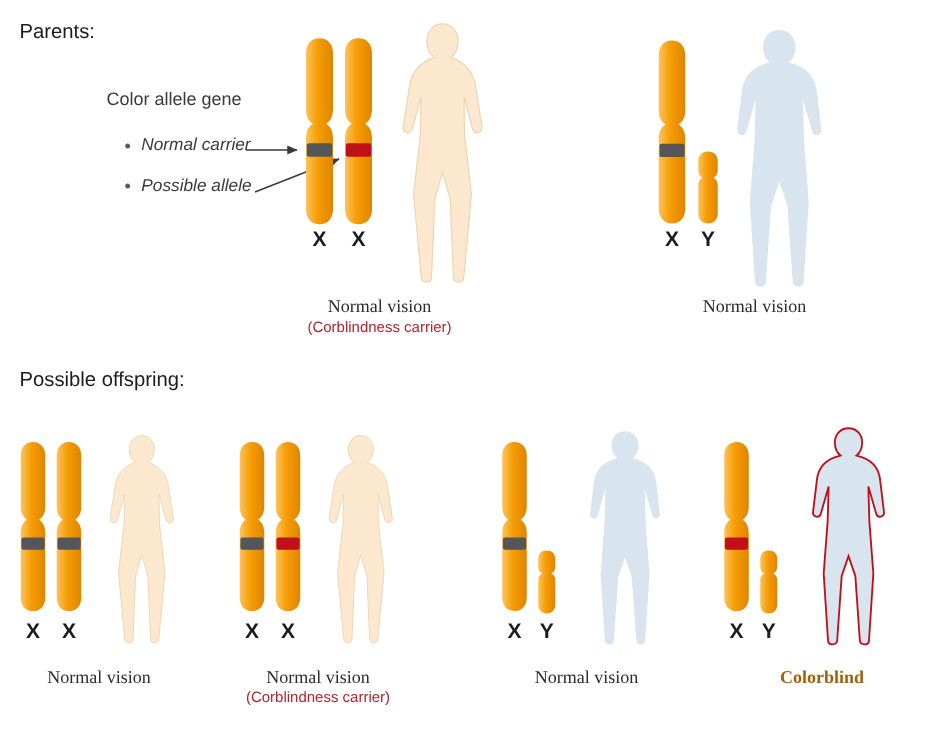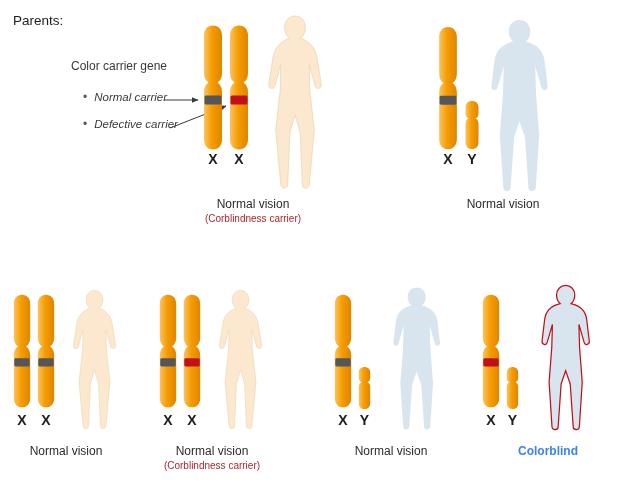--- a/index.html
+++ b/index.html
@@ -5,23 +5,23 @@
   * { margin:0; padding:0; box-sizing:border-box; }
   body { background:#ffffff; }
   .canvas { position:relative; width:618px; height:492px; background:#ffffff;
             font-family:"Liberation Sans", sans-serif; color:#2B2B2B; overflow:hidden; }
   .abs { position:absolute; }
   .heading { font-size:13.5px; color:#1C1C1C; }
   .legend-title { font-size:12px; color:#3A3A3A; }
   .legend-item { font-size:11.5px; font-style:italic; color:#3A3A3A; display:flex; gap:7px; align-items:center; }
   .legend-item .bullet { font-style:normal; color:#58585A; font-size:12px; line-height:1; }
   .chr-letter { font-size:14px; font-weight:bold; color:#1C1C1C; text-align:center; }
-  .caption { font-size:12px; color:#2B2B2B; text-align:center; }
+  .caption { font-size:12px; color:#2B2B2B; text-align:center;font-family:Liberation Serif, serif; }
   .subcaption { font-size:10px; color:#B2252B; text-align:center; }
-  .caption.colorblind { color:#3b82f6; font-weight:bold; }
+  .caption.colorblind { color:#a16207; font-weight:bold; }
   svg.abs { display:block; overflow:visible; }
   .band-n { fill:#55565A; }
   .band-d { fill:#C0111B; }
   .sil-female { fill:#FBE8CE; stroke:#ECD6B2; stroke-width:0.8; }
   .sil-male { fill:#D9E5EE; }
   .sil-male-cb { fill:#D9E5EE; stroke:#C0111B; stroke-width:1.5; }
 </style>
 </head>
 <body>
 
@@ -36,29 +36,29 @@
       </linearGradient>
       <path id="chrX" d="M11 0 C16.5 0 20 4 20 10 L20 47 C20 52 18.5 55 15.5 57 C18.5 59 20 62 20 67 L20 114 C20 120 16.5 124 11 124 C5.5 124 2 120 2 114 L2 67 C2 62 3.5 59 6.5 57 C3.5 55 2 52 2 47 L2 10 C2 4 5.5 0 11 0 Z"></path>
       <path id="chrY" d="M8 0 C12 0 14.5 2.5 14.5 6.5 L14.5 12 C14.5 15 13.5 16.5 11.5 17.5 C13.5 18.5 14.5 20 14.5 23 L14.5 41 C14.5 45.5 12 48 8 48 C4 48 1.5 45.5 1.5 41 L1.5 23 C1.5 20 2.5 18.5 4.5 17.5 C2.5 16.5 1.5 15 1.5 12 L1.5 6.5 C1.5 2.5 4 0 8 0 Z"></path>
       <path id="personFemale" d="M36 3 C42 3 46.5 8 46.5 14.5 C46.5 19.5 44.5 23.5 41.5 25.5 C51 28.5 57.5 36 58.5 46.5 L62.5 72 C63.3 76.5 57.5 78 56.3 73.8 L50.5 52 L50.8 77 L55.5 118 L50.3 174 C49.9 178.3 43.6 178 43.4 173.8 L41.2 121 L36 103 L30.8 121 L28.6 173.8 C28.4 178 22.1 178.3 21.7 174 L16.5 118 L21.2 77 L21.5 52 L15.7 73.8 C14.5 78 8.7 76.5 9.5 72 L13.5 46.5 C14.5 36 21 28.5 30.5 25.5 C27.5 23.5 25.5 19.5 25.5 14.5 C25.5 8 30 3 36 3 Z"></path>
       <path id="personMale" d="M35 3 C41.5 3 46 8 46 14.5 C46 19 44.5 22.5 41.5 25 C52.5 27.5 59.5 34.5 60.5 45 L63.5 70 C64.3 74.5 58.5 76 57.3 71.8 L51 50 L51.8 78 L55 120 L51.5 174 C51.1 178.3 44.3 178 44.1 173.8 L40.5 122 L35 106 L29.5 122 L25.9 173.8 C25.7 178 18.9 178.3 18.5 174 L15 120 L18.2 78 L19 50 L12.7 71.8 C11.5 76 5.7 74.5 6.5 70 L9.5 45 C10.5 34.5 17.5 27.5 28.5 25 C25.5 22.5 24 19 24 14.5 C24 8 28.5 3 35 3 Z"></path>
     </defs>
   </svg>
 
   <div class="abs heading" style="left:13px; top:13px;">Parents:</div>
 
-  <div class="abs legend-title" style="left:71px; top:59px;">Color carrier gene</div>
+  <div class="abs legend-title" style="left:71px; top:59px;">Color allele gene</div>
 
   <div class="abs legend-item" style="left:83px; top:91px;">
     <span class="bullet">•</span>
     <span>Normal carrier</span>
   </div>
   <div class="abs legend-item" style="left:83px; top:118px;">
     <span class="bullet">•</span>
-    <span>Defective carrier</span>
+    <span>Possible allele</span>
   </div>
 
   <svg class="abs" style="left:158px; top:90px;" width="86" height="46" viewBox="0 0 86 46">
     <defs>
       <marker id="ah" markerWidth="7" markerHeight="7" refX="6.5" refY="3" orient="auto">
         <path d="M0,0 L7,3 L0,6 Z" fill="#3A3A3A"></path>
       </marker>
     </defs>
     <line x1="6" y1="10" x2="40" y2="10" stroke="#3A3A3A" stroke-width="1" marker-end="url(#ah)"></line>
     <line x1="12" y1="38" x2="68" y2="16" stroke="#3A3A3A" stroke-width="1" marker-end="url(#ah)"></line>
@@ -91,20 +91,21 @@
   </svg>
   <div class="abs chr-letter" style="left:437px; top:151px; width:22px;">X</div>
   <div class="abs chr-letter" style="left:464px; top:151px; width:16px;">Y</div>
 
   <svg class="abs" style="left:483px; top:17px;" width="75" height="177" viewBox="0 0 72 180">
     <use href="#personMale" class="sil-male"></use>
   </svg>
 
   <div class="abs caption" style="left:428px; top:197px; width:150px;">Normal vision</div>
 
+  <div class="abs heading" style="left:13px; top:245px;">Possible offspring:</div>
 
   <svg class="abs" style="left:12px; top:294px;" width="20" height="114" viewBox="0 0 22 124">
     <use href="#chrX" fill="url(#chrGrad)"></use>
     <rect class="band-n" x="2.5" y="70" width="17" height="9" rx="1.5"></rect>
   </svg>
   <svg class="abs" style="left:36px; top:294px;" width="20" height="114" viewBox="0 0 22 124">
     <use href="#chrX" fill="url(#chrGrad)"></use>
     <rect class="band-n" x="2.5" y="70" width="17" height="9" rx="1.5"></rect>
   </svg>
   <div class="abs chr-letter" style="left:12px; top:412px; width:20px;">X</div>

